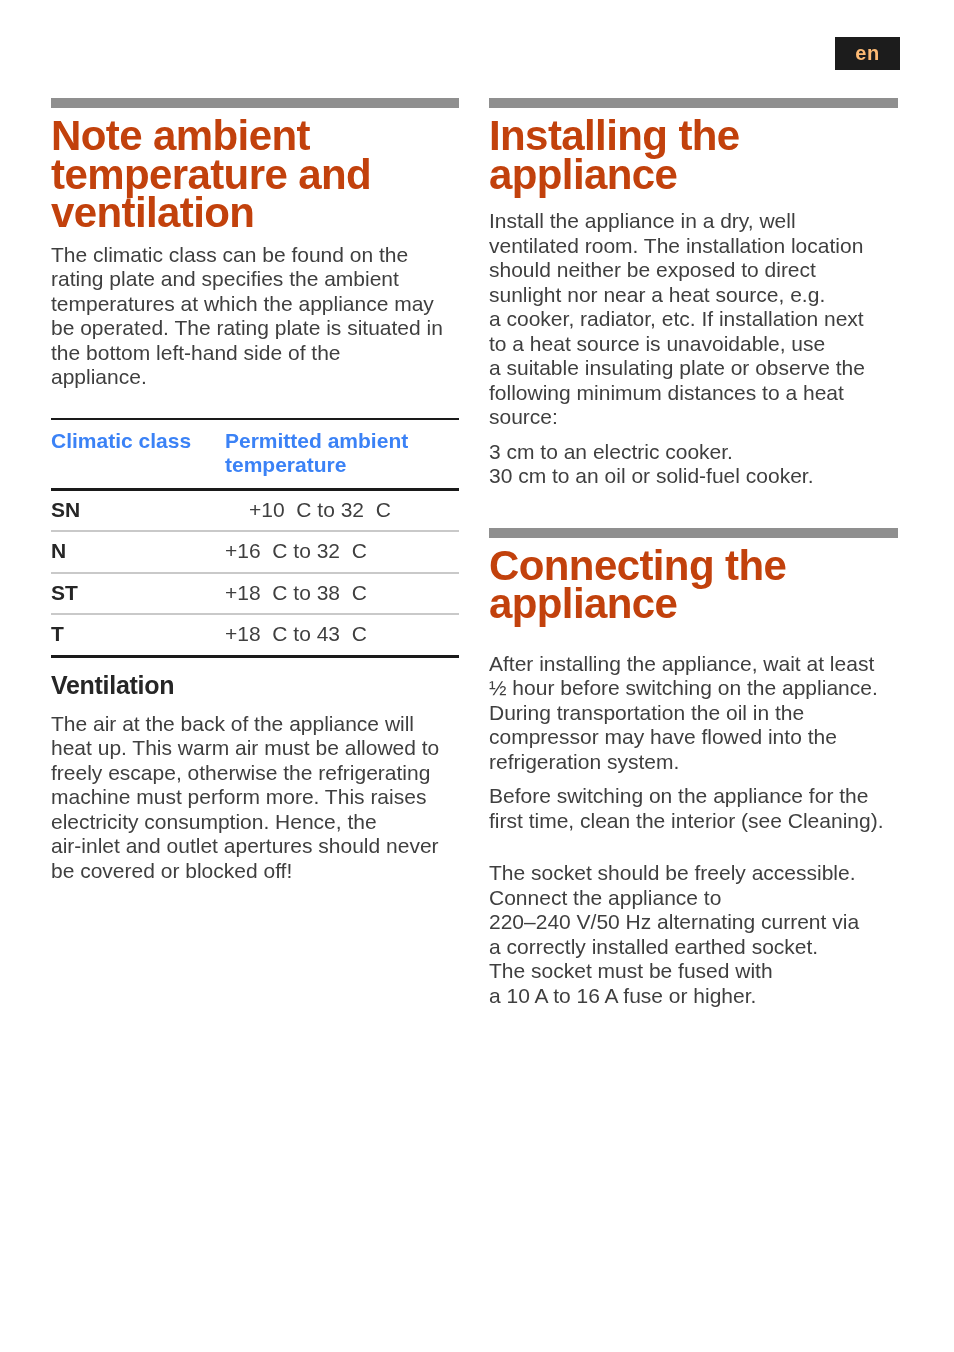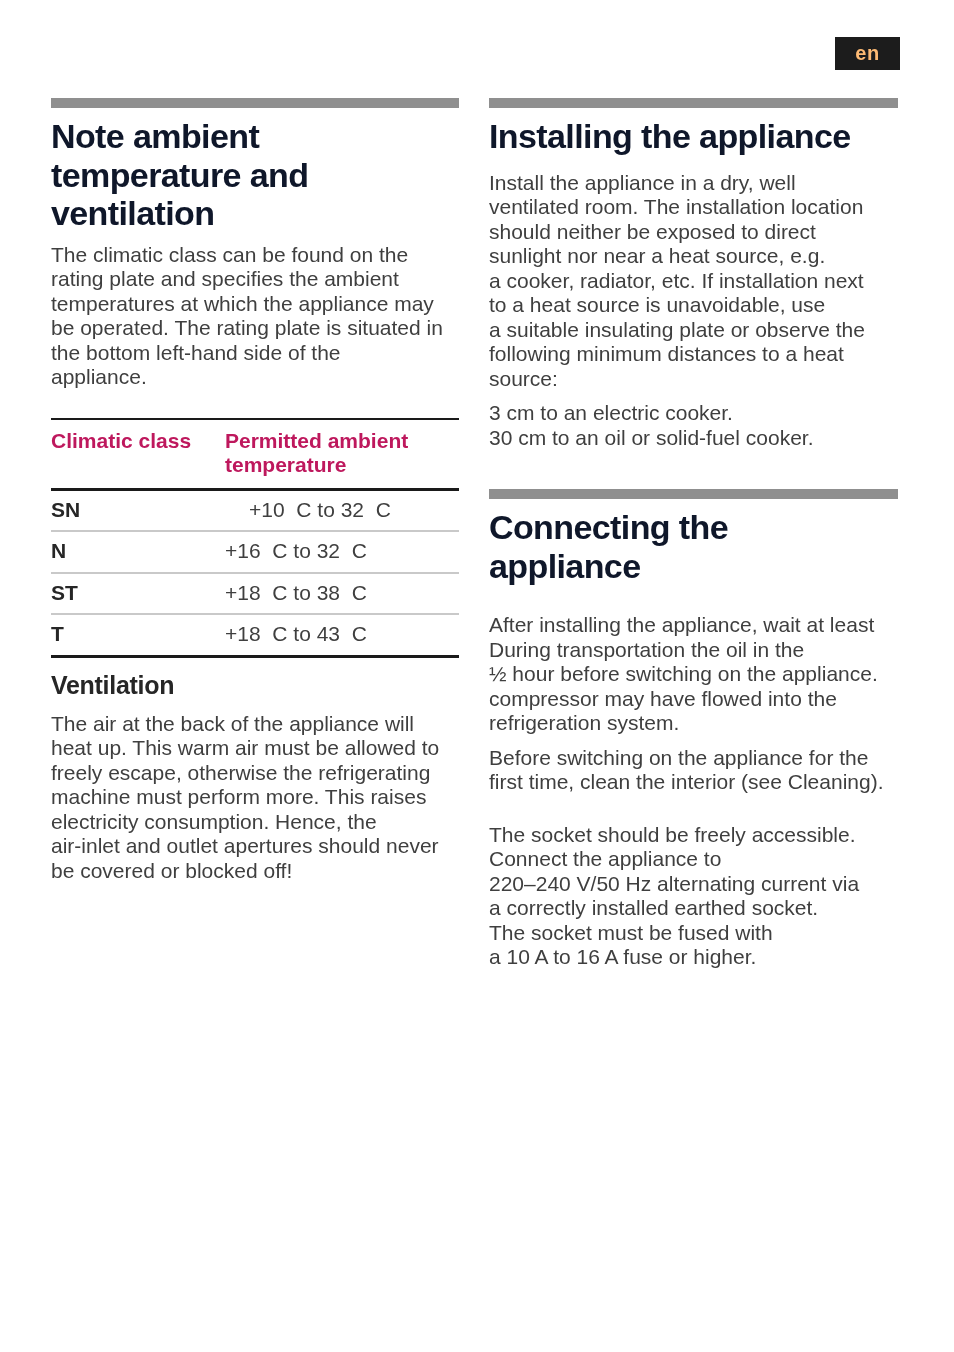--- a/index.html
+++ b/index.html
@@ -7,34 +7,34 @@
        font-family:"Liberation Sans","DejaVu Sans",sans-serif;color:#3f3f3f;
        -webkit-font-smoothing:antialiased;}
   .page{position:absolute;inset:0;background:#ffffff;}
   .lang-badge{position:absolute;left:835px;top:37px;width:65px;height:33px;
        background:#1c1c1c;color:#fdba74;font-size:20px;font-weight:bold;
        display:flex;align-items:center;justify-content:center;letter-spacing:.5px;}
   .col{position:absolute;top:98px;}
   .col-left{left:51px;width:408px;}
   .col-right{left:489px;width:409px;}
   .rule{height:10px;background:#8f8f8f;}
-  .h1{font-size:34px;line-height:38.5px;font-weight:bold;color:#0f172a;
+  .h1{font-size:42px;line-height:38.5px;font-weight:bold;color:#c2410c;
       letter-spacing:-0.6px;margin-top:9px;}
   .h2{font-size:25px;line-height:30px;font-weight:bold;color:#262626;
       letter-spacing:-0.3px;margin-top:12px;}
   .para{font-size:21px;line-height:24.5px;margin-top:12px;}
   .para .line{min-height:24.5px;}
   .m10{margin-top:10px;} .m14{margin-top:15px;} .m15{margin-top:28px;}
   .rule2{margin-top:39px;}
   
   .ctable{margin-top:28px;border-top:2px solid #1a1a1a;border-bottom:3px solid #1a1a1a;
       font-size:21px;line-height:24.5px;}
   .trow{display:flex;}
   .thead{border-bottom:3px solid #1a1a1a;}
-  .thead .cell{font-weight:bold;color:#be185d;padding:9px 0 10px 0;}
+  .thead .cell{font-weight:bold;color:#3b82f6;padding:9px 0 10px 0;}
   .c1{width:174px;flex:0 0 174px;}
   .c2{flex:1;}
   .tbody .trow{border-top:2px solid #c9c9c9;}
   .tbody .trow:first-child{border-top:none;gap:24px;}
   .tbody .cell{padding:7px 0 8px 0;}
   .tbody .cell.lbl{font-weight:bold;color:#262626;}
   .tbody .cell.val{white-space:pre-wrap;}
 </style>
 </head>
 <body>
@@ -125,22 +125,22 @@
 
     <div class="rule rule2"></div>
 
     <div class="h1">
         <div class="line">Connecting the</div>
         <div class="line">appliance</div>
       </div>
 
     <div class="para m15">
         <div class="line">After installing the appliance, wait at least</div>
+        <div class="line">½ hour before switching on the appliance.</div>
         <div class="line">During transportation the oil in the</div>
-        <div class="line">½ hour before switching on the appliance.</div>
         <div class="line">compressor may have flowed into the</div>
         <div class="line">refrigeration system.</div>
       </div>
 
     <div class="para m10">
         <div class="line">Before switching on the appliance for the</div>
         <div class="line">first time, clean the interior (see Cleaning).</div>
       </div>
 
     <div class="para m15">

